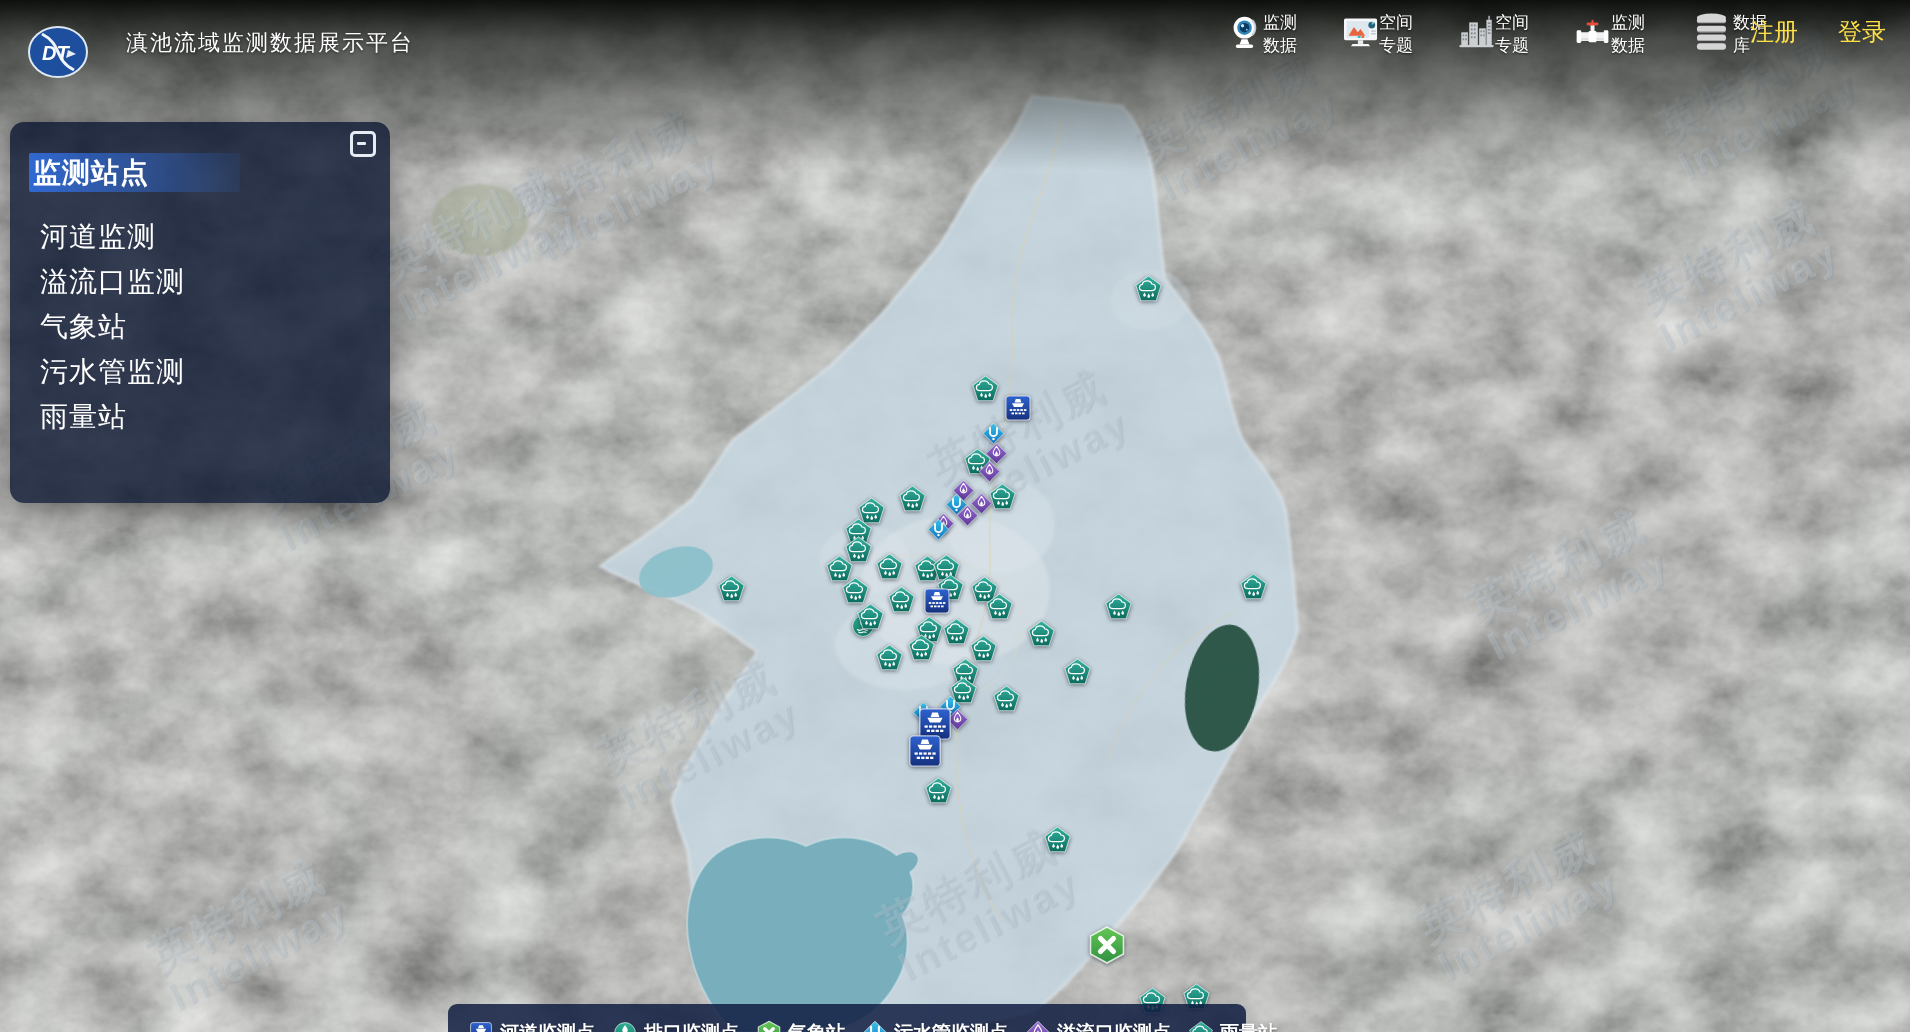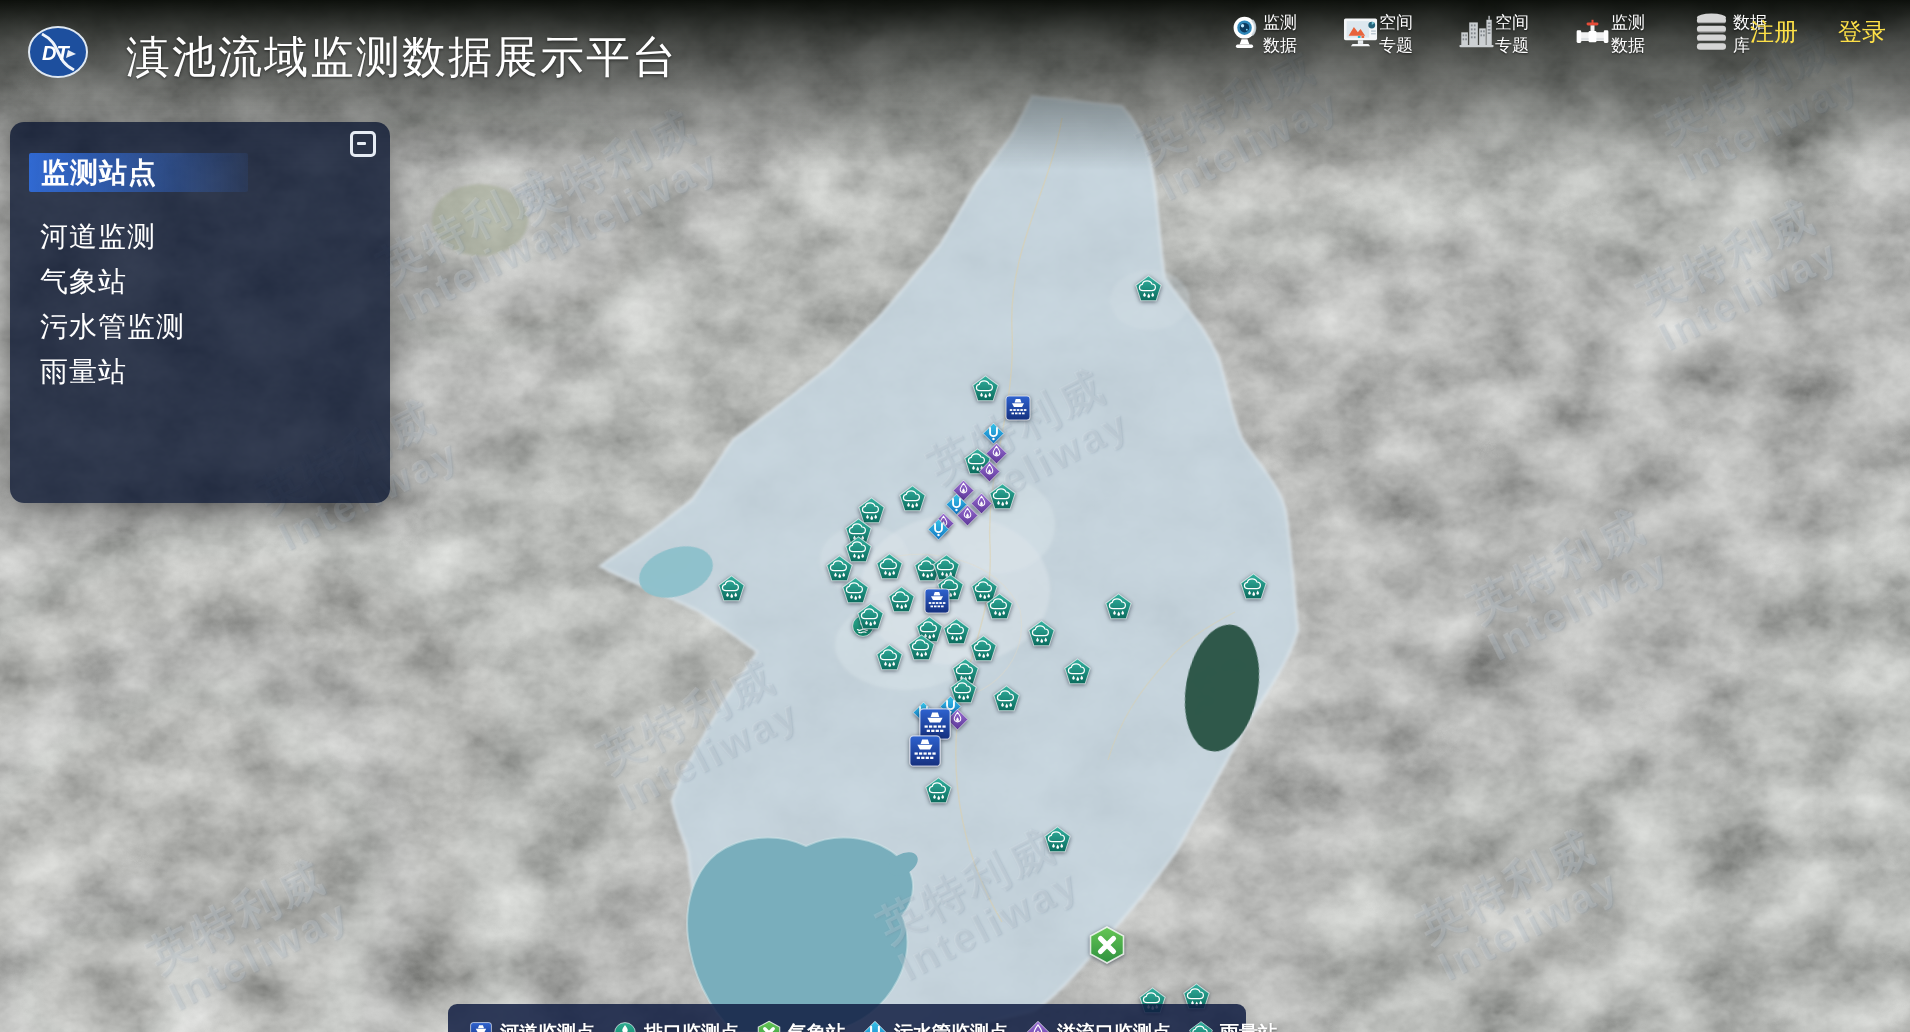--- a/index.html
+++ b/index.html
@@ -33,40 +33,40 @@
   .fill-rain{fill:url(#grad-rain);stroke:rgba(255,255,255,.65);stroke-width:1.4;}
   .fill-river{fill:url(#grad-river);stroke:rgba(255,255,255,.7);stroke-width:1.4;}
   .fill-sewage{fill:url(#grad-sewage);stroke:rgba(255,255,255,.75);stroke-width:1.4;}
   .fill-overflow{fill:url(#grad-overflow);stroke:rgba(255,255,255,.7);stroke-width:1.4;}
   .fill-weather{fill:url(#grad-weather);stroke:rgba(255,255,255,.8);stroke-width:1.6;}
   .fill-outlet{fill:url(#grad-outlet);stroke:rgba(255,255,255,.7);stroke-width:1.4;}
 
   
   .header{position:absolute;left:0;top:0;right:0;height:96px;z-index:10;}
   .logo{position:absolute;left:28px;top:26px;width:60px;height:52px;}
-  .page-title{position:absolute;left:126px;top:28px;font-size:44px;font-weight:400;
+  .page-title{position:absolute;left:126px;top:28px;font-size:22px;font-weight:400;
       letter-spacing:2px;color:#fff;text-shadow:0 1px 3px rgba(0,0,0,.6);}
   .nav{position:absolute;right:138px;top:4px;display:flex;gap:34px;align-items:flex-end;z-index:11;}
   .nav-item{display:flex;flex-direction:row;align-items:center;width:82px;cursor:pointer;}
   .nav-item svg{width:56px;height:58px;}
   .nav-label{font-size:17px;color:#fff;margin-top:1px;text-shadow:0 1px 2px rgba(0,0,0,.7);}
   .auth{position:absolute;right:24px;top:16px;display:flex;gap:40px;z-index:11;}
   .auth a{color:#fde047;font-size:24px;text-decoration:none;cursor:pointer;}
 
   
   .panel{position:absolute;left:10px;top:122px;width:380px;height:381px;z-index:10;
       background:rgba(10,21,48,.80);border-radius:14px;
       box-shadow:0 10px 34px rgba(0,0,0,.45);}
   .panel-collapse{position:absolute;right:14px;top:9px;width:20px;height:20px;
       border:3px solid #e6ecf4;border-radius:5px;cursor:pointer;}
   .panel-collapse::after{content:"";position:absolute;left:4px;top:8px;width:9px;height:3px;
       background:#e6ecf4;border-radius:1px;}
   .panel-title-bar{margin:31px 0 0 19px;width:207px;height:39px;border-radius:2px;
       background:linear-gradient(90deg,rgba(48,107,216,.95),rgba(48,107,216,.10));
-      display:flex;align-items:center;padding-left:12px;}
+      display:flex;align-items:center;padding-left:4px;}
   .panel-title-bar span{font-size:28px;font-weight:700;letter-spacing:1px;}
   .panel-list{margin:22px 0 0 30px;display:flex;flex-direction:column;justify-content:space-between;}
   .panel-item{height:45px;display:flex;align-items:center;font-size:28px;letter-spacing:1px;
       color:#fff;cursor:pointer;}
 
   
   .legend{position:absolute;left:448px;top:1004px;width:798px;height:46px;z-index:12;
       background:rgba(17,29,66,.85);border-radius:9px;display:flex;align-items:center;
       padding:0 20px;box-sizing:border-box;gap:17px;}
   .legend-item{display:flex;align-items:center;gap:6px;cursor:pointer;margin-top:12px;}
@@ -580,20 +580,21 @@
     </div>
   </div>
 
   <div class="panel">
     <div class="panel-collapse"></div>
     <div class="panel-title-bar">
       <span>监测站点</span>
     </div>
     <div class="panel-list">
       <div class="panel-item">河道监测</div>
+      <div class="panel-item">溢流口监测</div>
       <div class="panel-item">气象站</div>
       <div class="panel-item">污水管监测</div>
       <div class="panel-item">雨量站</div>
     </div>
   </div>
 
   <div class="legend">
     <div class="legend-item">
       <svg viewBox="0 0 40 40">
         <use href="#shape-sq" class="fill-river"></use>

